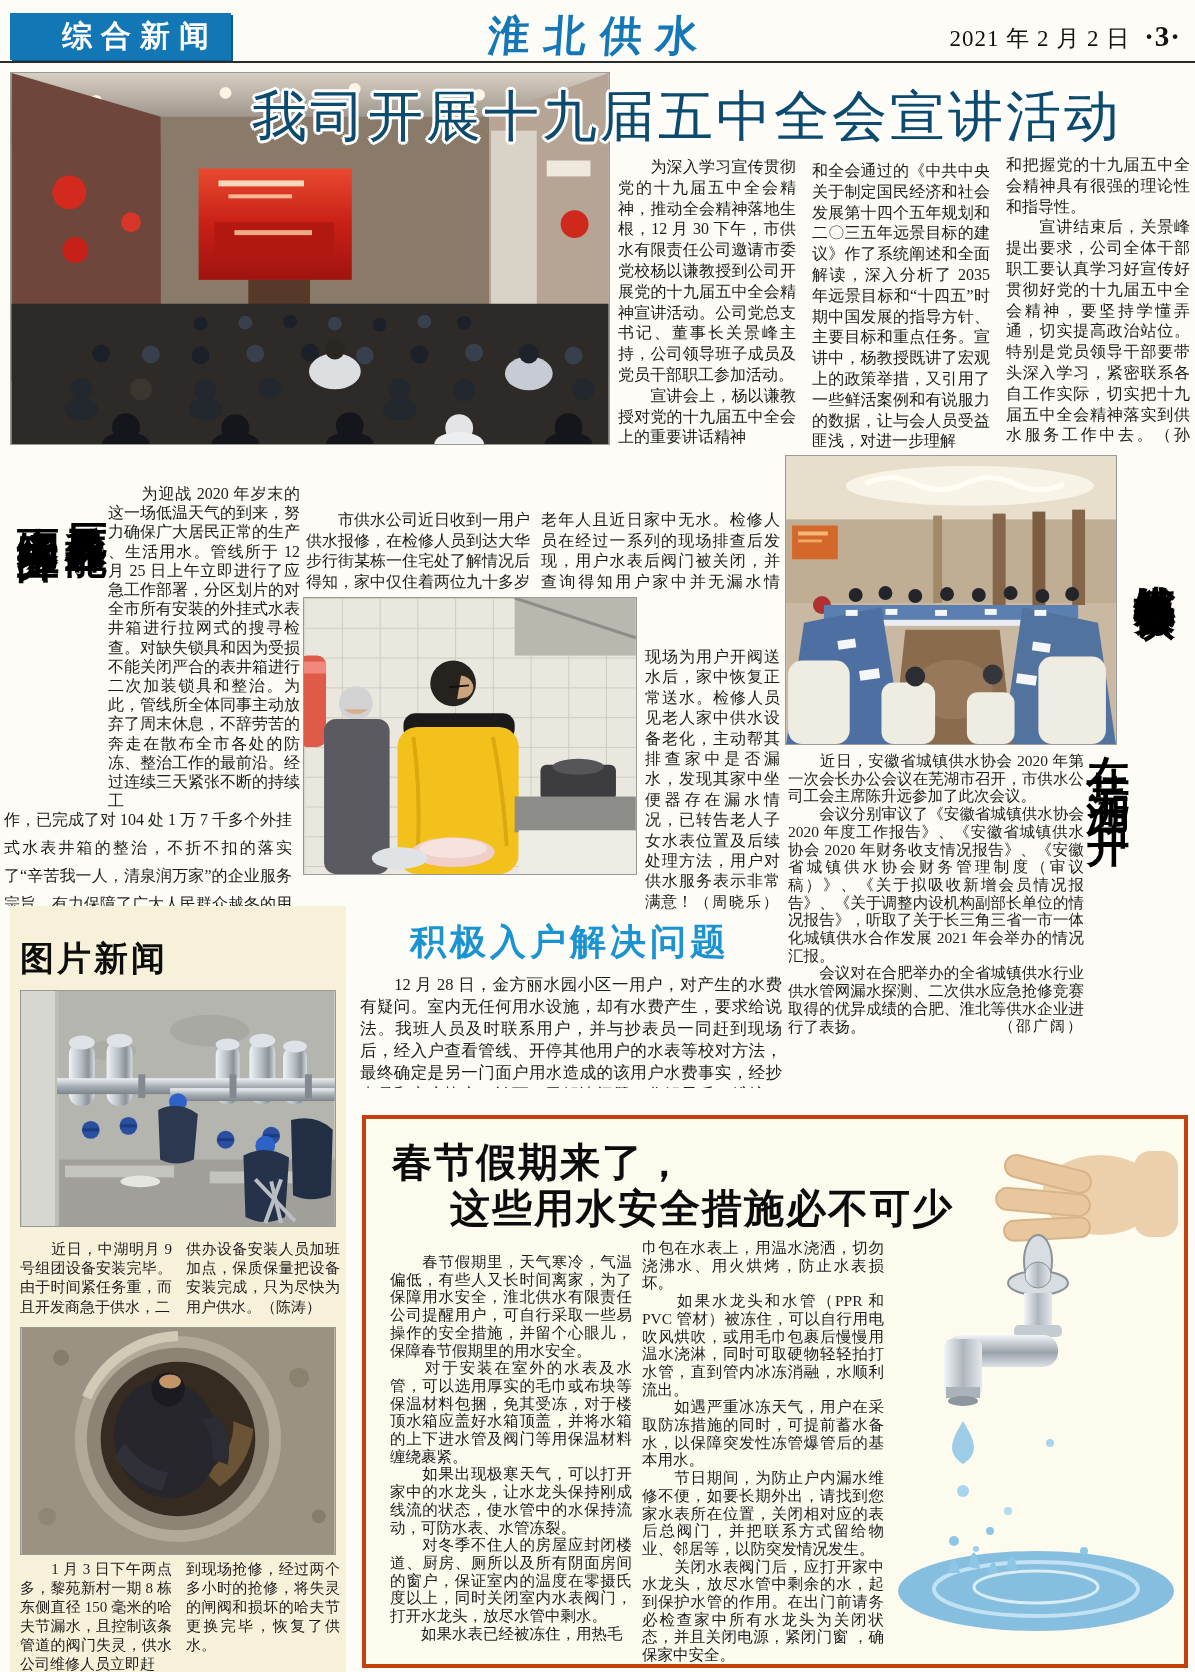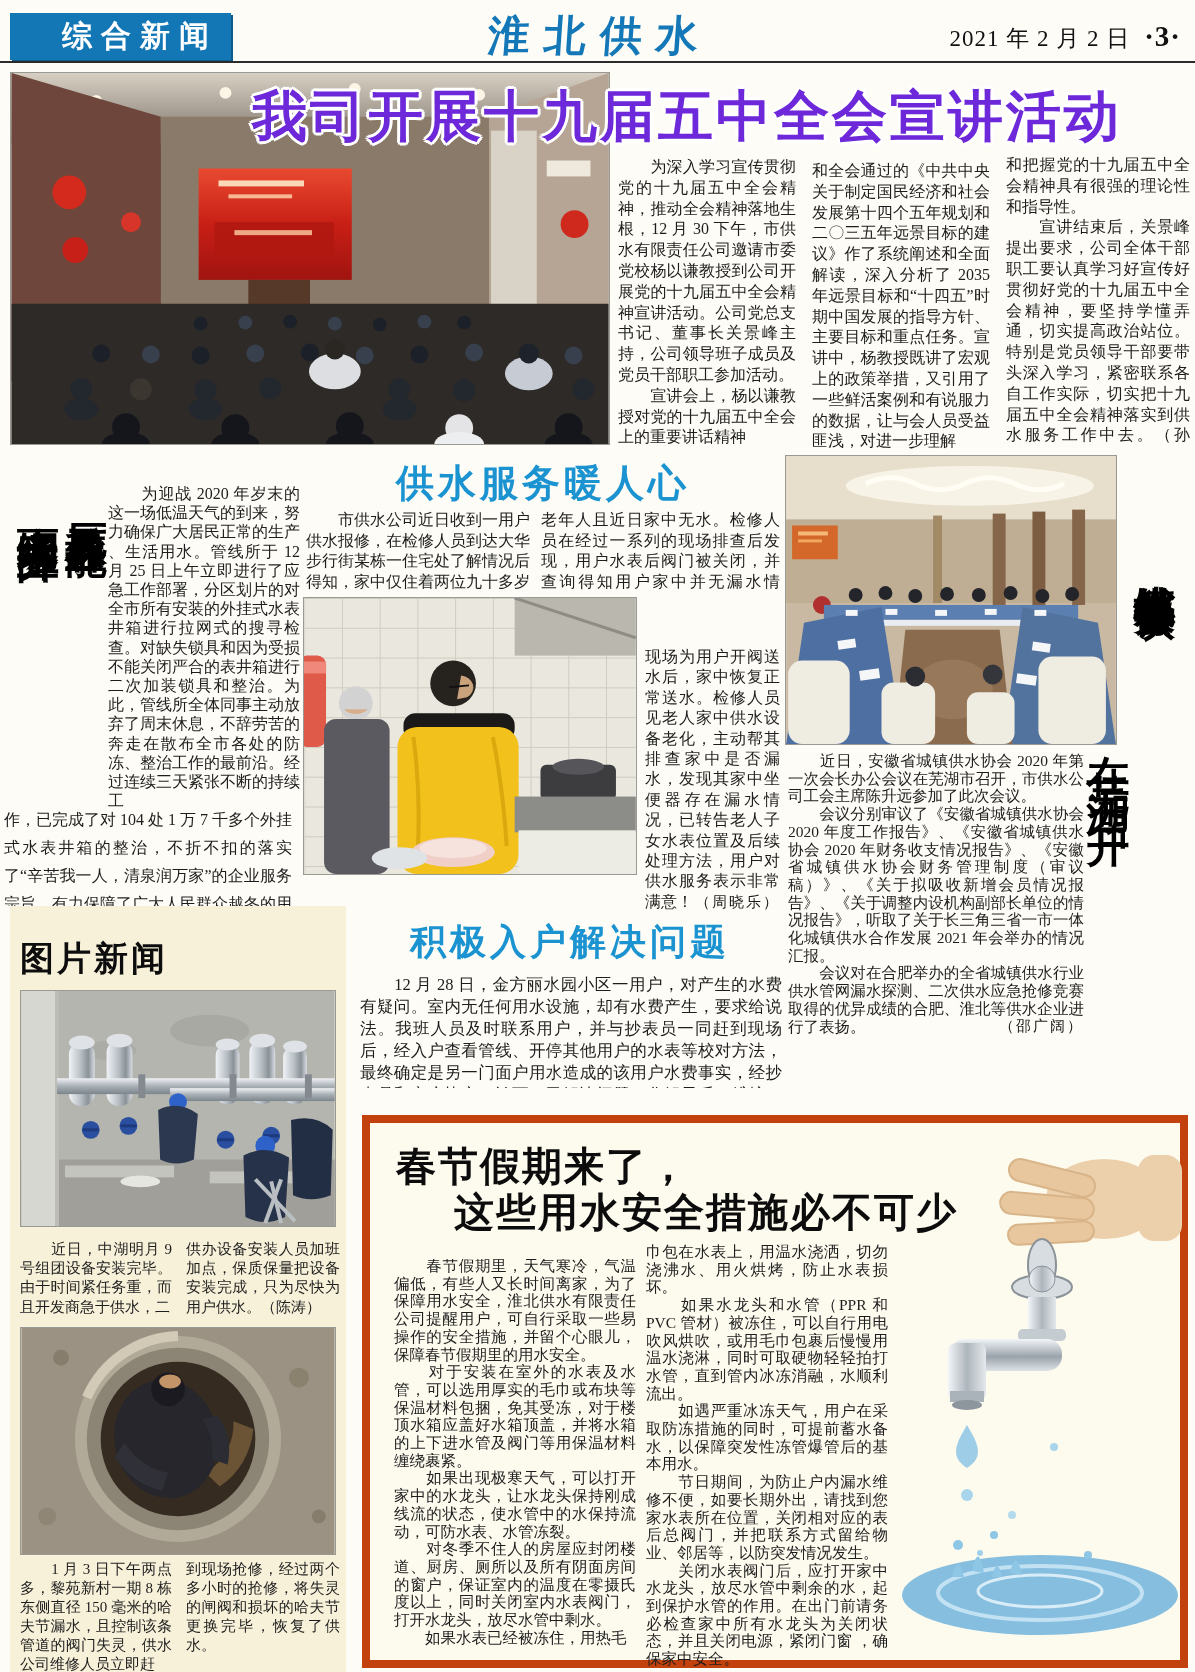--- a/index.html
+++ b/index.html
@@ -16,27 +16,27 @@
   
   .hdr-rule{left:0;top:61px;width:1195px;height:2px;background:#2b2b2b;}
   .section-box{left:10px;top:13px;width:182px;height:47px;background:#1376b5;color:#fff;
                font-size:30px;font-weight:bold;letter-spacing:9px;display:flex;align-items:center;
                justify-content:center;box-shadow:2px 2px 0 #0e5a8c;padding-left:39px;}
   .masthead{left:430px;top:8px;width:340px;text-align:center;color:#1478b8;font-size:42px;
             font-weight:900;letter-spacing:14px;transform:skewX(-4deg);}
   .dateline{right:14px;top:20px;font-size:23px;color:#111;letter-spacing:1px;}
   .pageno{font-size:29px;font-weight:bold;margin-left:14px;}
   
-  .mainhead{left:252px;top:80px;width:940px;font-size:55px;font-weight:700;color:#6d28d9;
+  .mainhead{left:252px;top:80px;width:940px;font-size:55px;font-weight:400;color:#0c4a6e;
             letter-spacing:3px;white-space:nowrap;z-index:5;
             text-shadow:-3px 0 0 #fff,3px 0 0 #fff,0 -3px 0 #fff,0 3px 0 #fff,
                         -2px -2px 0 #fff,2px 2px 0 #fff,-2px 2px 0 #fff,2px -2px 0 #fff;}
   .photo{border:1px solid #9a9a94;box-sizing:border-box;display:block;}
   
-  .safety{left:362px;top:1115px;width:826px;height:553px;border:8px solid #c2410c;
+  .safety{left:362px;top:1115px;width:826px;height:553px;border:4px solid #c2410c;
           background:#fdfaee;box-sizing:border-box;}
   .box-head{font-size:40px;font-weight:900;color:#0c0c0c;letter-spacing:2px;white-space:nowrap;}
   .box-txt{font-size:15.5px;line-height:17.7px;text-align:justify;white-space:pre-wrap;margin:0;overflow:hidden;}
   .cream{background:#f8f1da;}
   .cap{font-size:15px;line-height:19.2px;text-align:justify;white-space:pre-wrap;margin:0;overflow:hidden;}
 </style>
 </head>
 <body>
 
 <div class="page">
@@ -135,21 +135,20 @@
 　　宣讲会上，杨以谦教授对党的十九届五中全会上的重要讲话精神</p>
   <p class="txt abs" style="left:812px;top:161px;width:178px;height:290px;">和全会通过的《中共中央关于制定国民经济和社会发展第十四个五年规划和二〇三五年远景目标的建议》作了系统阐述和全面解读，深入分析了 2035 年远景目标和“十四五”时期中国发展的指导方针、主要目标和重点任务。宣讲中，杨教授既讲了宏观上的政策举措，又引用了一些鲜活案例和有说服力的数据，让与会人员受益匪浅，对进一步理解</p>
   <p class="txt abs" style="left:1006px;top:155px;width:184px;height:290px;">和把握党的十九届五中全会精神具有很强的理论性和指导性。
 　　宣讲结束后，关景峰提出要求，公司全体干部职工要认真学习好宣传好贯彻好党的十九届五中全会精神，要坚持学懂弄通，切实提高政治站位。特别是党员领导干部要带头深入学习，紧密联系各自工作实际，切实把十九届五中全会精神落实到供水服务工作中去。（孙娜）</p>
 
   <div class="abs vt" style="left:58px;top:490px;height:330px;font-size:42px;letter-spacing:2px;">厉兵秣马各显能</div>
   <div class="abs vt" style="left:10px;top:494px;height:330px;font-size:42px;letter-spacing:2px;">未雨绸缪齐上阵</div>
   <p class="txt abs" style="left:108px;top:484px;width:192px;height:324px;line-height:19.2px;">　　为迎战 2020 年岁末的这一场低温天气的到来，努力确保广大居民正常的生产 、生活用水。管线所于 12 月 25 日上午立即进行了应急工作部署，分区划片的对全市所有安装的外挂式水表井箱进行拉网式的搜寻检查。对缺失锁具和因为受损不能关闭严合的表井箱进行二次加装锁具和整治。为此，管线所全体同事主动放弃了周末休息，不辞劳苦的奔走在散布全市各处的防冻、整治工作的最前沿。经过连续三天紧张不断的持续工</p>
   <p class="txt abs" style="left:4px;top:806px;width:288px;height:100px;line-height:28px;"><span>作，已完成了对 104 处 1 万 7 千多个外挂式水表井箱的整治，不折不扣的落实了“辛苦我一人，清泉润万家”的企业服务宗旨，有力保障了广大人民群众越冬的用水需求。</span><span class="byline">（杨金鑫）</span></p>
 
-  <div class="abs bluehead" style="left:306px;top:458px;width:474px;font-size:38px;">供水服务暖人心</div>
   <p class="txt abs" style="left:306px;top:510px;width:224px;height:84px;line-height:20.6px;">　　市供水公司近日收到一用户供水报修，在检修人员到达大华步行街某栋一住宅处了解情况后得知，家中仅住着两位九十多岁</p>
   <p class="txt abs" style="left:541px;top:510px;width:239px;height:84px;line-height:20.6px;">老年人且近日家中无水。检修人员在经过一系列的现场排查后发现，用户水表后阀门被关闭，并查询得知用户家中并无漏水情况，</p>
   <svg class="abs photo" style="left:303px;top:597px;" width="334" height="278" viewBox="0 0 334 278">
     <defs>
       <pattern id="tiles" width="38" height="30" patternUnits="userSpaceOnUse">
         <rect width="38" height="30" fill="#e9e7de"></rect>
           <path d="M0 0H38M0 0V30" stroke="#cfccc0" stroke-width="2"></path>
       </pattern>
     </defs>
     <rect width="334" height="278" fill="url(#tiles)"></rect>

